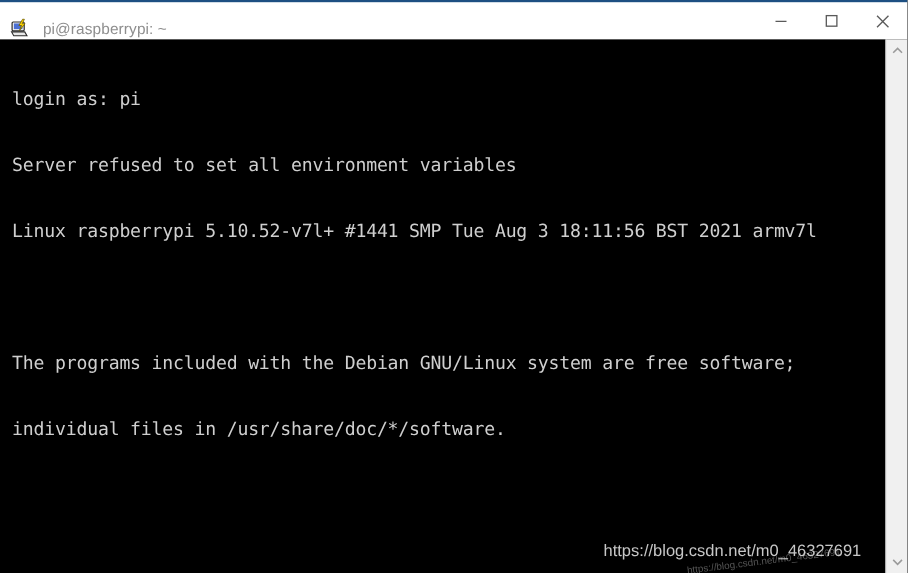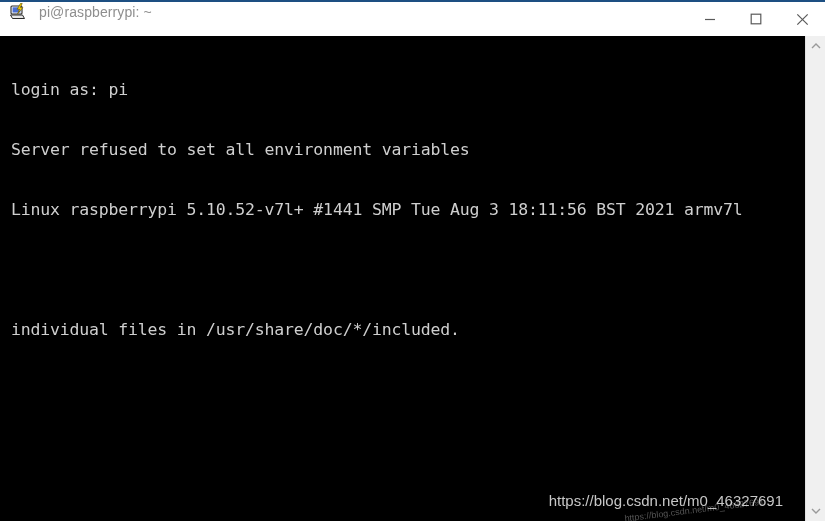--- a/index.html
+++ b/index.html
@@ -26,21 +26,21 @@
   
   #titlebar {
     position: absolute;
     left: 0; top: 0;
     width: 825px;
     height: 36px;
     background: #ffffff;
     border-top: 2px solid #1d4f82;
     box-sizing: border-box;
     display: flex;
-    align-items: flex-start;
+    align-items: flex-end;
   }
   #titlebar-left {
     display: flex;
     align-items: center;
     padding-left: 9px;
     flex: 0 0 auto;
   }
   #app-icon {
     width: 20px;
     height: 20px;
@@ -185,21 +185,22 @@
       </div>
     </div>
   </div>
 
   <div id="terminal">
     <div id="term-lines">
       <div class="tline">login as: pi</div>
       <div class="tline">Server refused to set all environment variables</div>
       <div class="tline">Linux raspberrypi 5.10.52-v7l+ #1441 SMP Tue Aug 3 18:11:56 BST 2021 armv7l</div>
       <div class="tline"></div>
-      <div class="tline">individual files in /usr/share/doc/*/included.</div>
+      <div class="tline">The programs included with the Debian GNU/Linux system are free software;</div>
+      <div class="tline">individual files in /usr/share/doc/*/software.</div>
       
       
       
       
       
       
       
       
       
 

